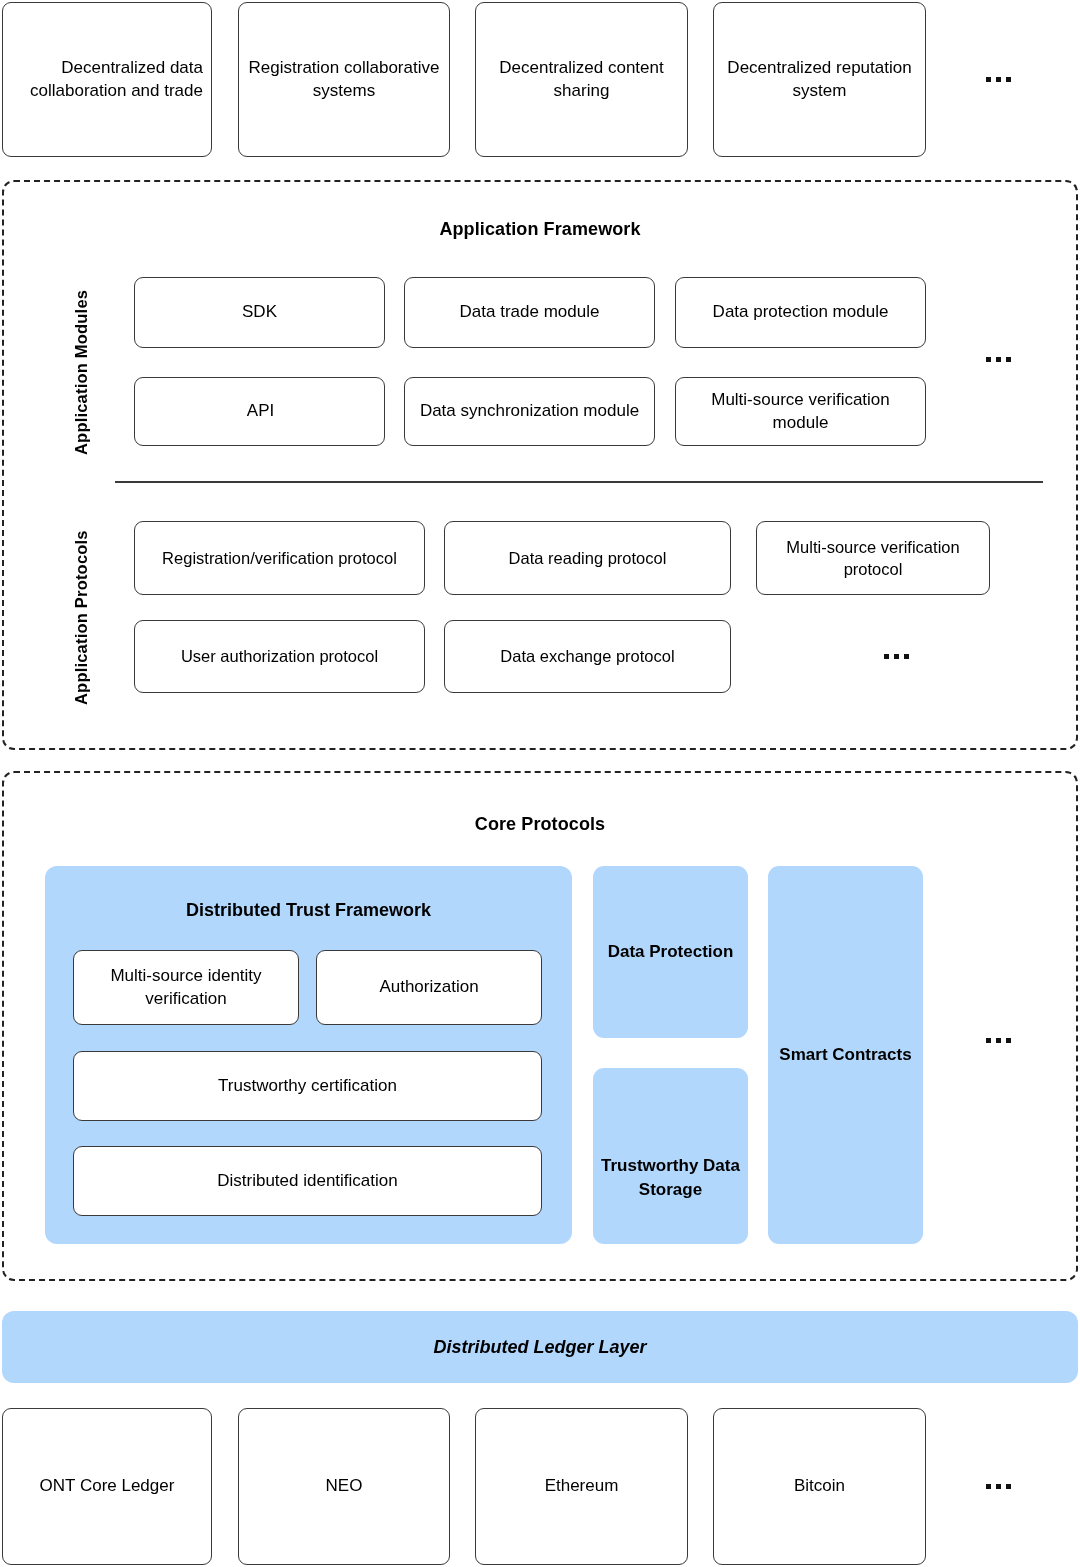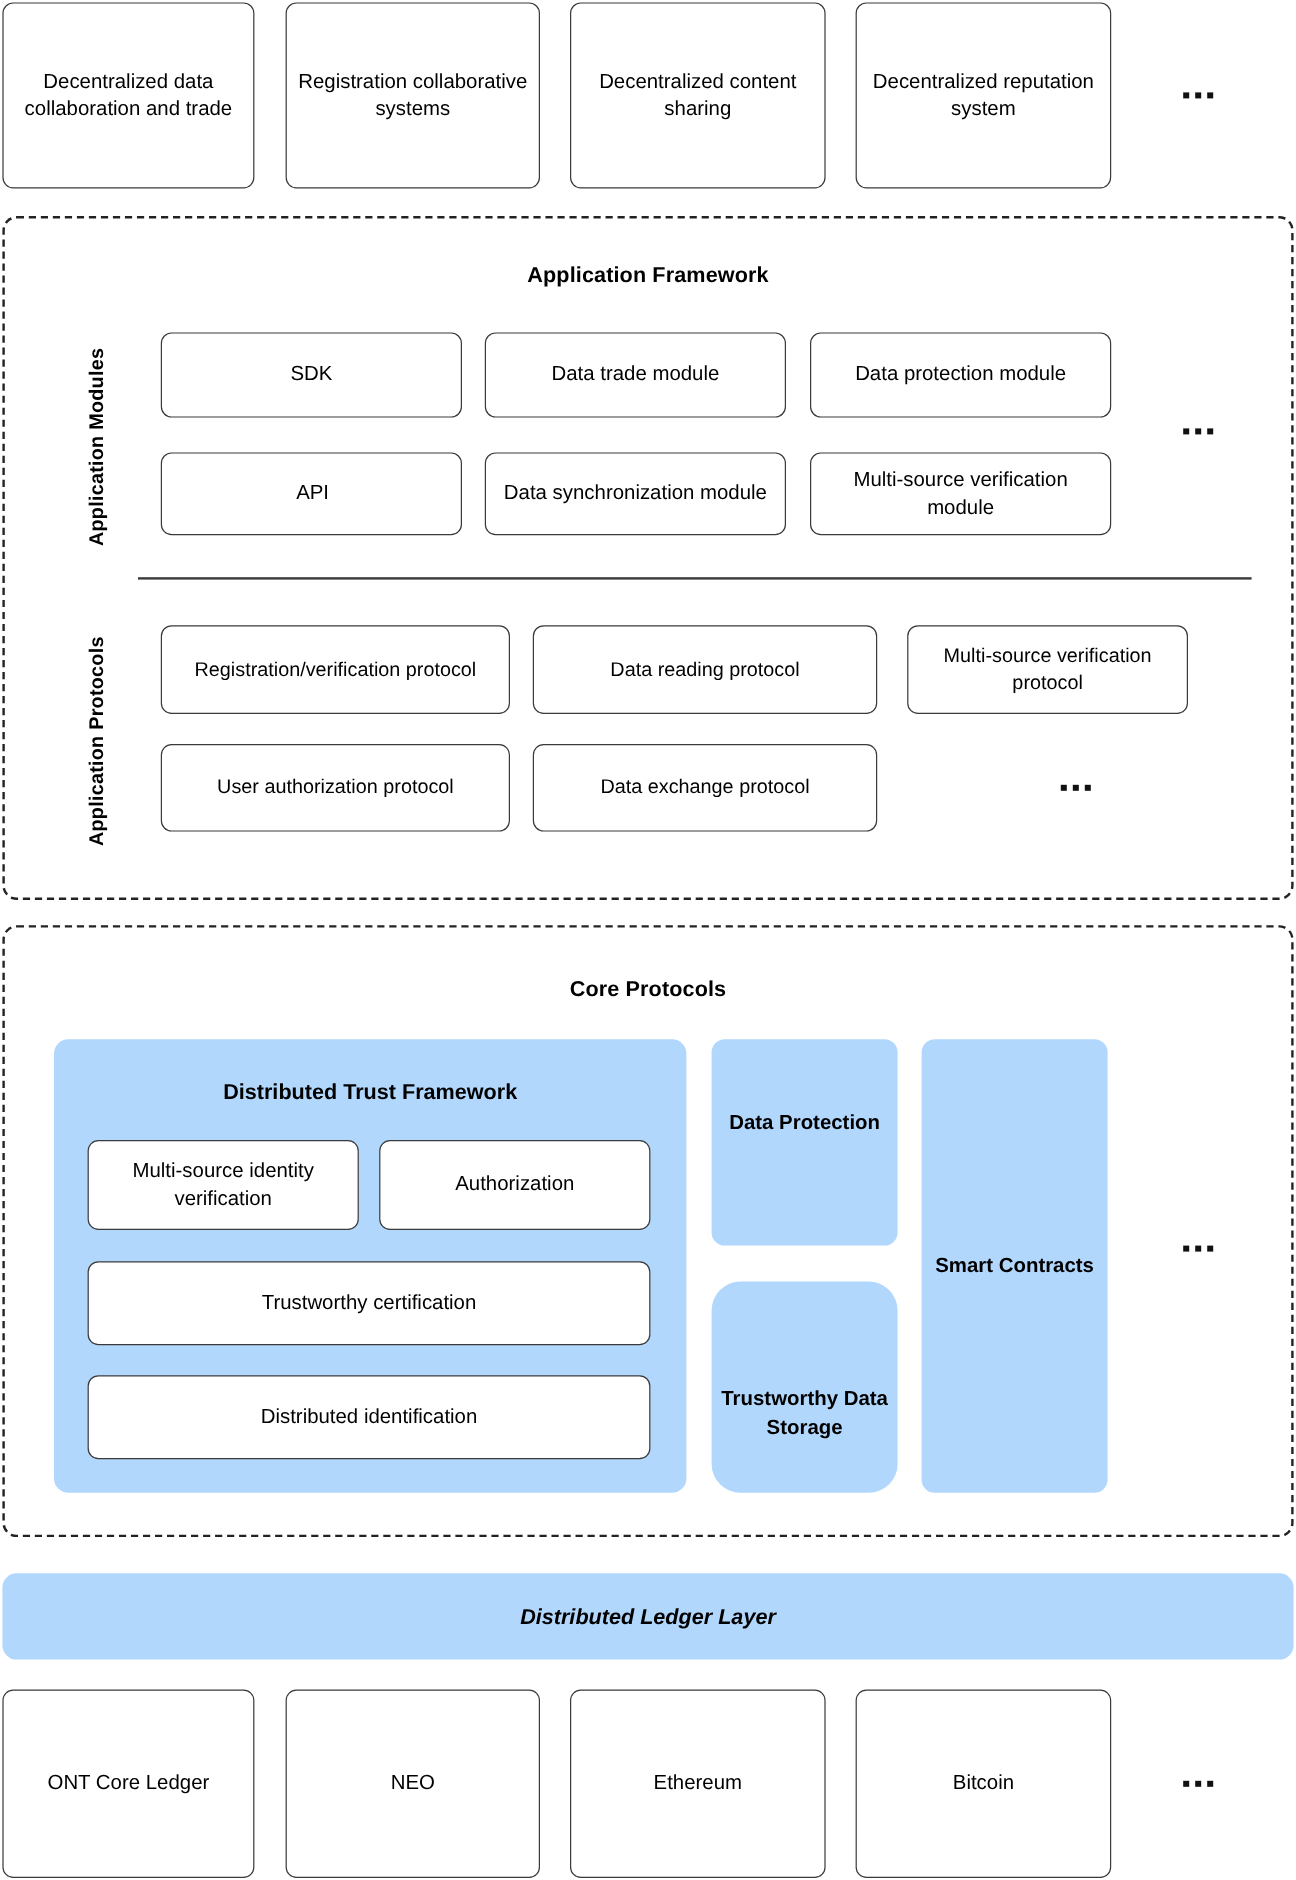--- a/index.html
+++ b/index.html
@@ -103,21 +103,21 @@
     background: #b2d7fd;
     border-radius: 11px;
     display: flex;
     justify-content: center;
     text-align: center;
     font-size: 17px;
     font-weight: bold;
     line-height: 1.4;
     padding: 0 6px;
   }
-  .blue-node.align-top    { align-items: flex-start; padding-top: 58px; }
+  .blue-node.align-top    { align-items: center; }
   .blue-node.align-center { align-items: center; }
   .blue-node.align-lower  { align-items: flex-start; padding-top: 86px; }
 
   .panel-title {
     position: absolute;
     width: 100%;
     text-align: center;
     font-size: 18px;
     font-weight: bold;
   }
@@ -133,21 +133,21 @@
     font-size: 18px;
     font-weight: bold;
     font-style: italic;
   }
 </style>
 </head>
 <body>
 
 <div class="stage">
 
-  <div class="node" style="left:2px; top:2px; width:210px; height:155px;">
+  <div class="node" style="left:2px; top:2px; width:210px; height:155px;text-align:right;">
     <span>Decentralized data collaboration and trade</span>
   </div>
   <div class="node" style="left:238px; top:2px; width:212px; height:155px;">
     <span>Registration collaborative systems</span>
   </div>
   <div class="node" style="left:475px; top:2px; width:213px; height:155px;">
     <span>Decentralized content sharing</span>
   </div>
   <div class="node" style="left:713px; top:2px; width:213px; height:155px;">
     <span>Decentralized reputation system</span>
@@ -233,21 +233,21 @@
   <div class="node" style="left:73px; top:1051px; width:469px; height:70px;">
     <span>Trustworthy certification</span>
   </div>
   <div class="node" style="left:73px; top:1146px; width:469px; height:70px;">
     <span>Distributed identification</span>
   </div>
 
   <div class="blue-node align-top" style="left:593px; top:866px; width:155px; height:172px;">
     <span>Data Protection</span>
   </div>
-  <div class="blue-node align-lower" style="left:593px; top:1068px; width:155px; height:176px;border-radius:24px;">
+  <div class="blue-node align-lower" style="left:593px; top:1068px; width:155px; height:176px;">
     <span>Trustworthy Data Storage</span>
   </div>
   <div class="blue-node align-center" style="left:768px; top:866px; width:155px; height:378px;">
     <span>Smart Contracts</span>
   </div>
 
   <div class="ellipsis" style="left:986px; top:1038px;">
     <i></i>
       <i></i>
       <i></i>

